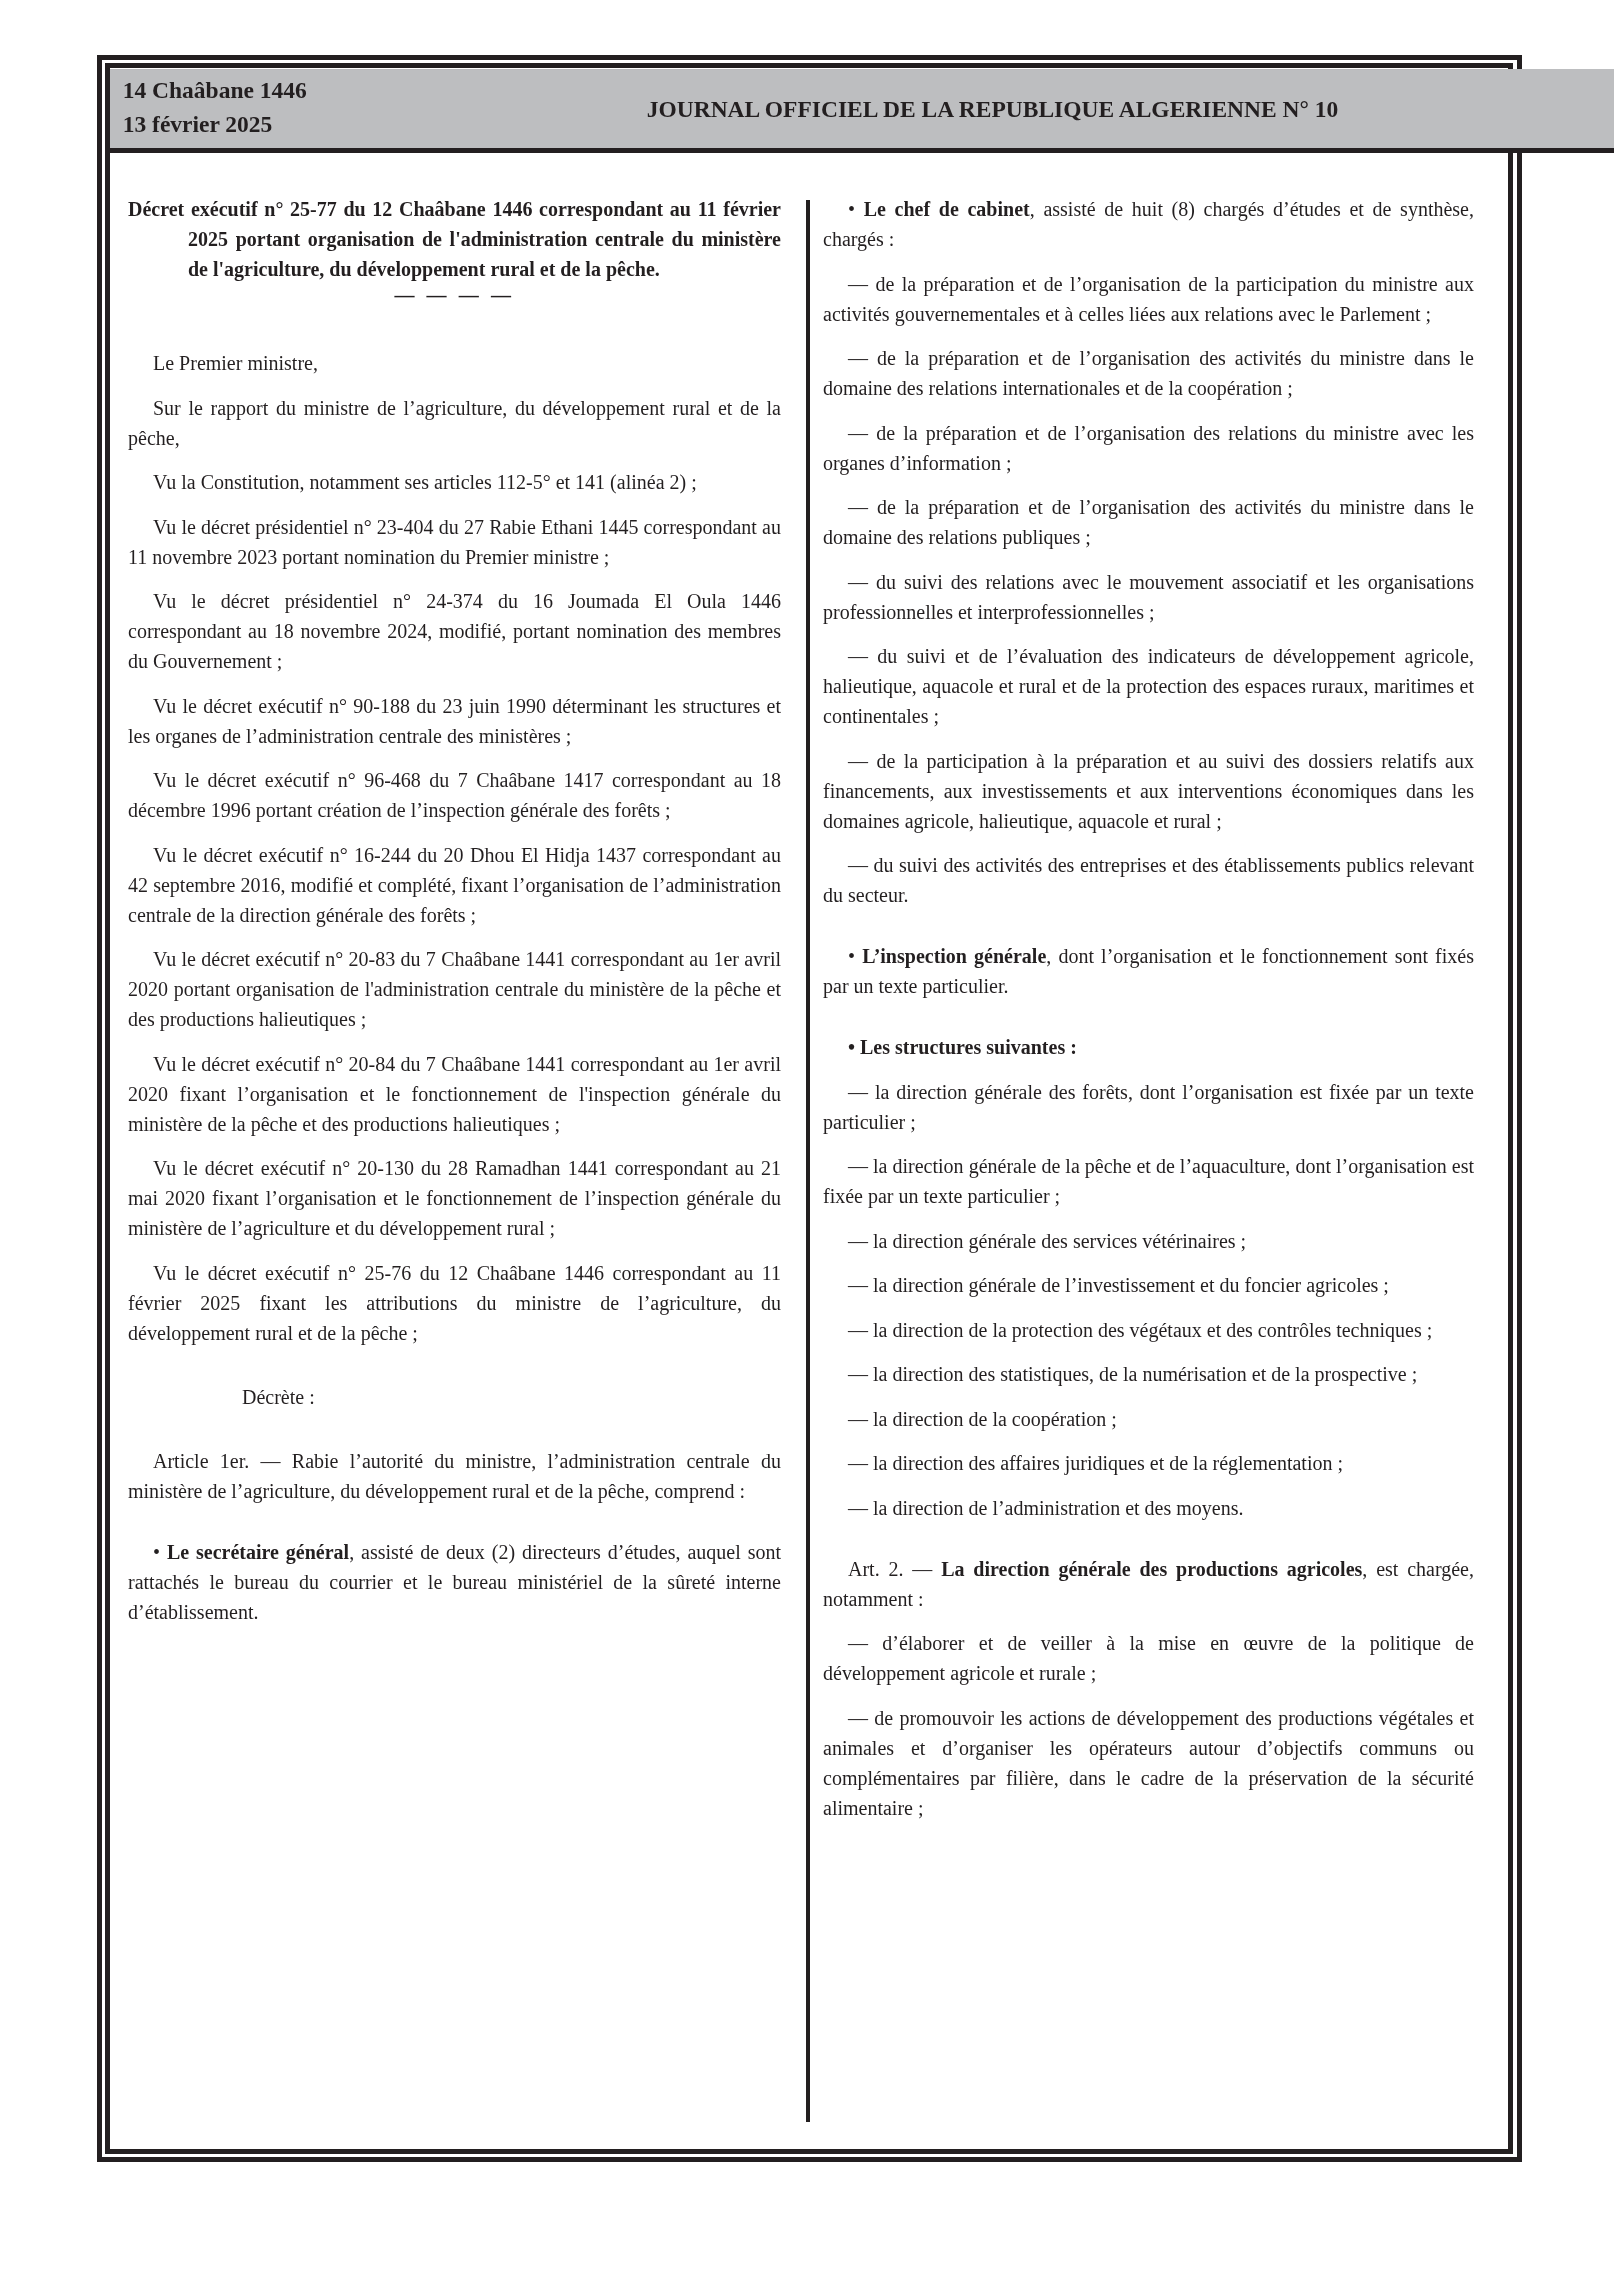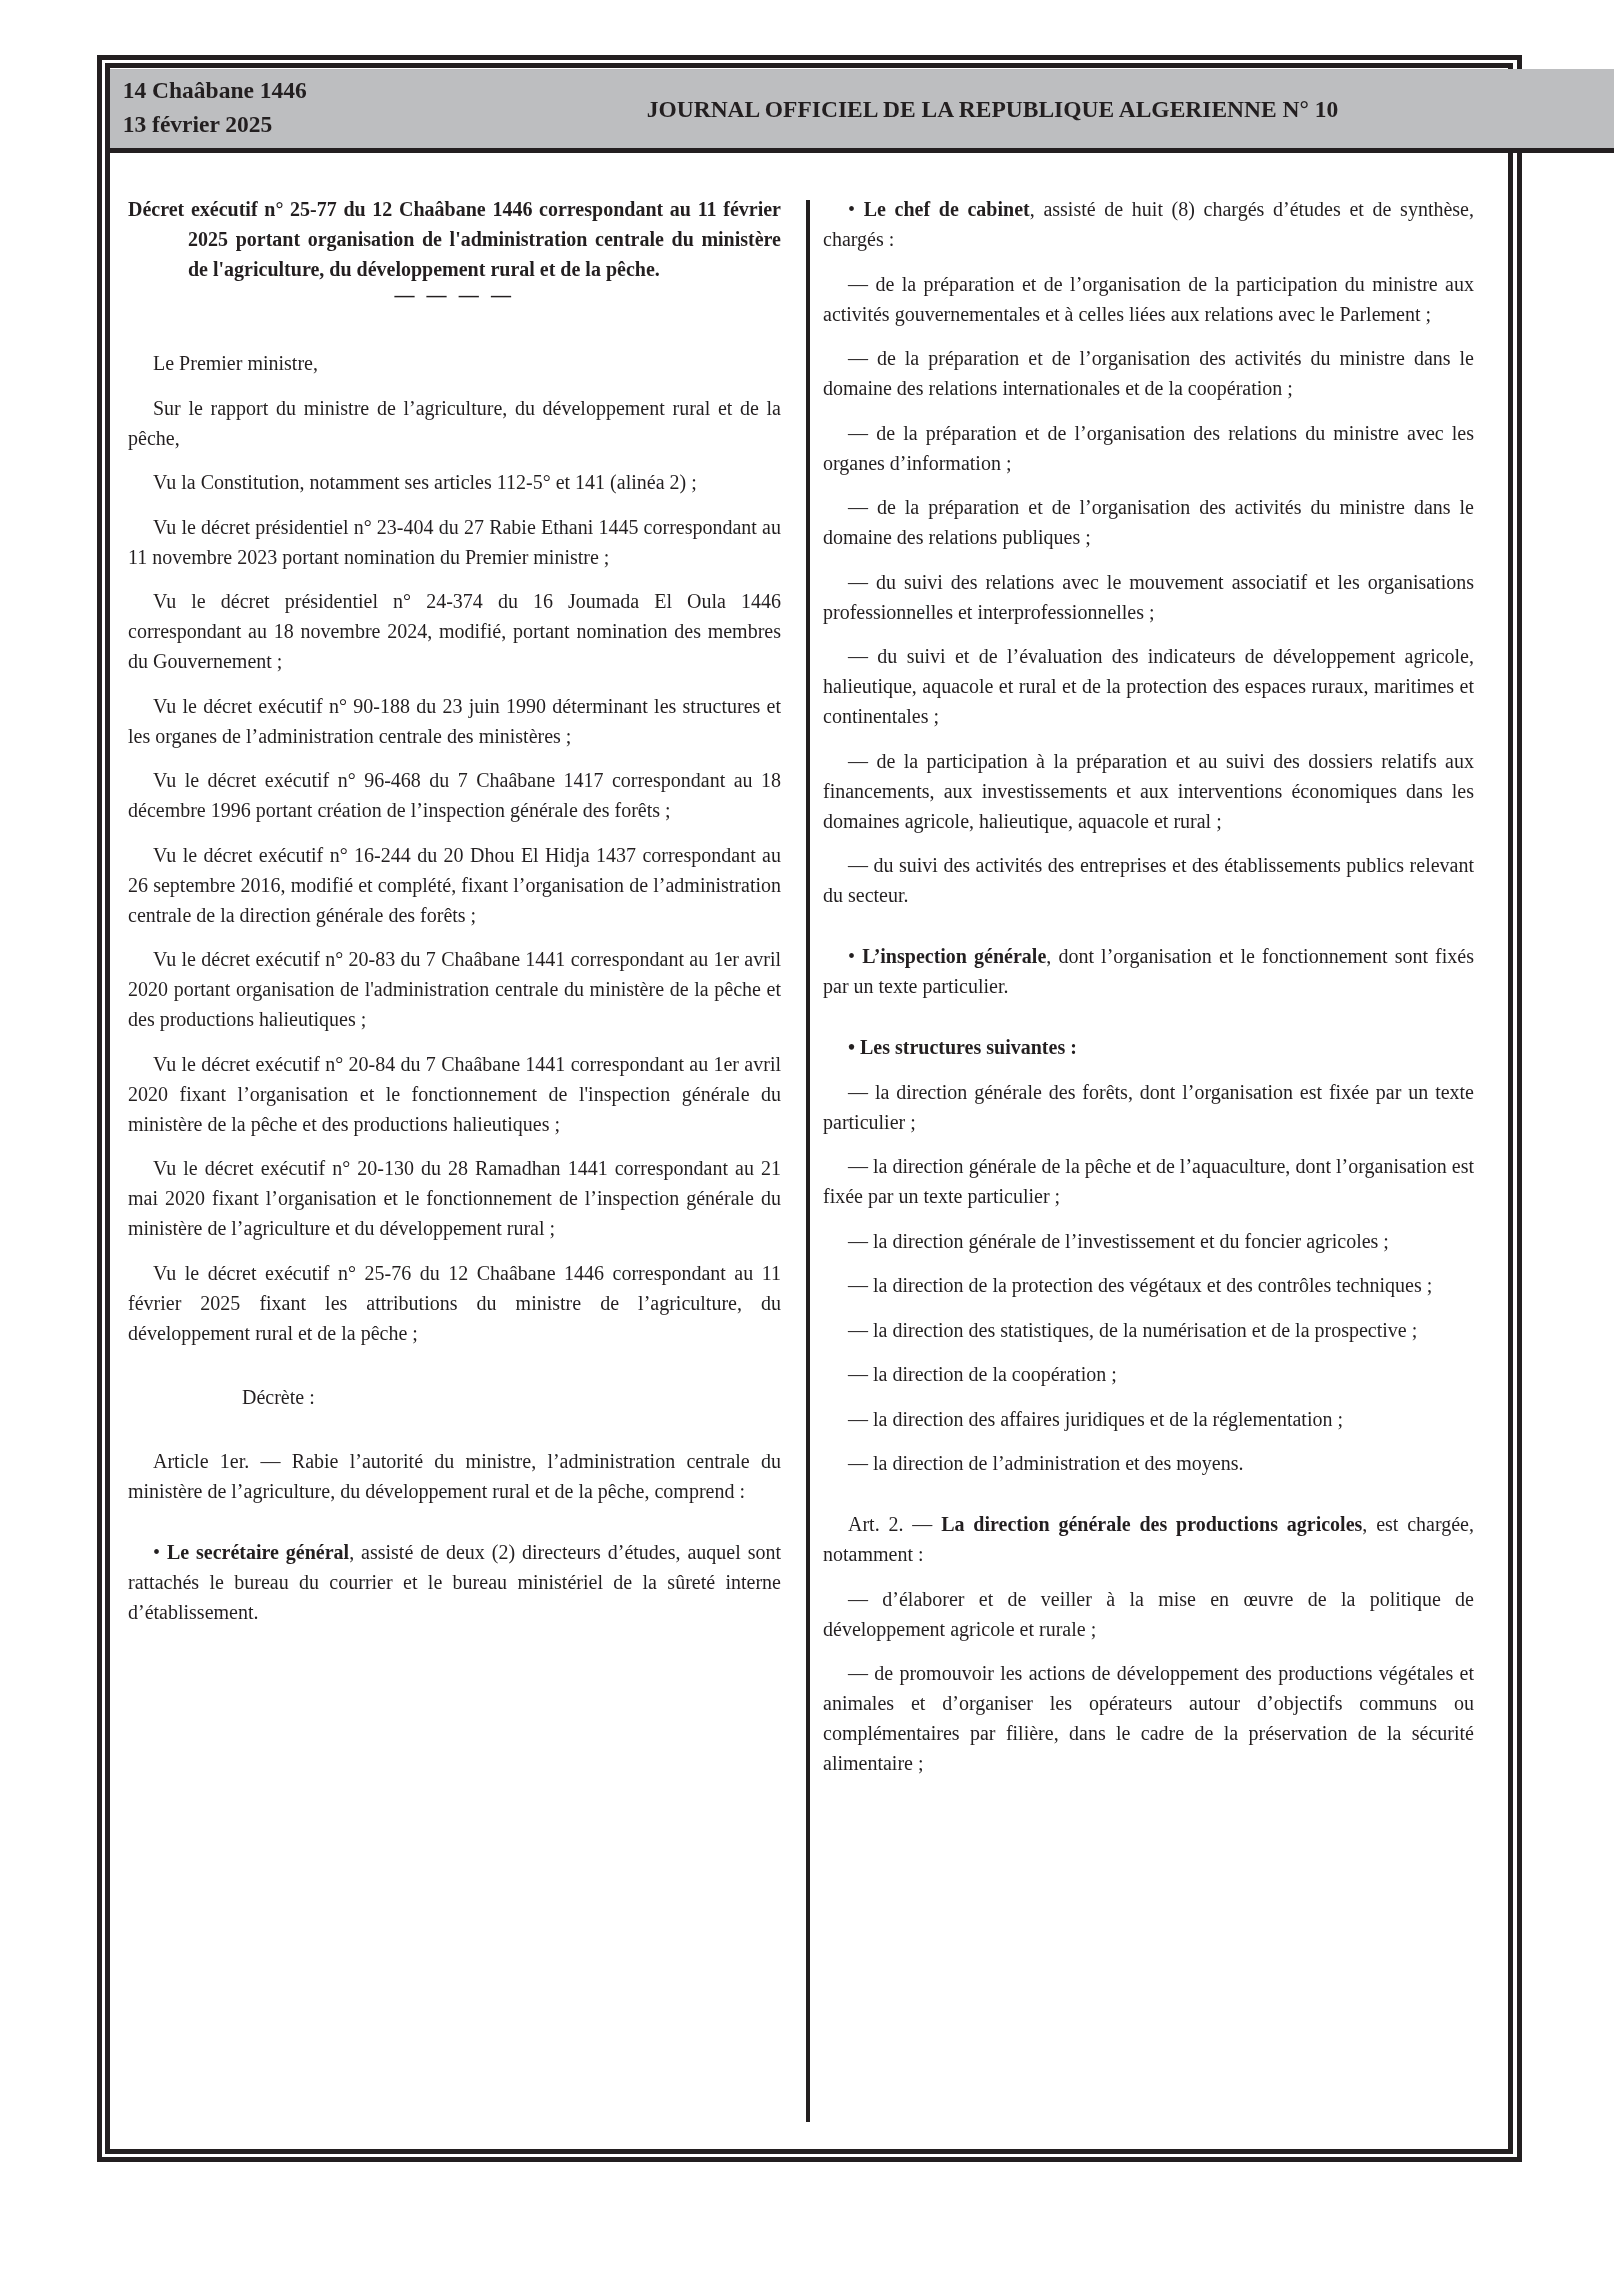--- a/index.html
+++ b/index.html
@@ -46,21 +46,21 @@
 <div class="col col-left">
   <p class="title-block">Décret exécutif n° 25-77 du 12 Chaâbane 1446 correspondant au 11 février 2025 portant organisation de l'administration centrale du ministère de l'agriculture, du développement rural et de la pêche.</p>
   <p class="title-sep">— — — —</p>
   <p>Le Premier ministre,</p>
   <p>Sur le rapport du ministre de l’agriculture, du développement rural et de la pêche,</p>
   <p>Vu la Constitution, notamment ses articles 112-5° et 141 (alinéa 2) ;</p>
   <p>Vu le décret présidentiel n° 23-404 du 27 Rabie Ethani 1445 correspondant au 11 novembre 2023 portant nomination du Premier ministre ;</p>
   <p>Vu le décret présidentiel n° 24-374 du 16 Joumada El Oula 1446 correspondant au 18 novembre 2024, modifié, portant nomination des membres du Gouvernement ;</p>
   <p>Vu le décret exécutif n° 90-188 du 23 juin 1990 déterminant les structures et les organes de l’administration centrale des ministères ;</p>
   <p>Vu le décret exécutif n° 96-468 du 7 Chaâbane 1417 correspondant au 18 décembre 1996 portant création de l’inspection générale des forêts ;</p>
-  <p>Vu le décret exécutif n° 16-244 du 20 Dhou El Hidja 1437 correspondant au 26 septembre 2016, modifié et complété, fixant l’organisation de l’administration centrale de la direction générale des forêts ;</p>
+  <p>Vu le décret exécutif n° 16-244 du 20 Dhou El Hidja 1437 correspondant au 42 septembre 2016, modifié et complété, fixant l’organisation de l’administration centrale de la direction générale des forêts ;</p>
   <p>Vu le décret exécutif n° 20-83 du 7 Chaâbane 1441 correspondant au 1er avril 2020 portant organisation de l'administration centrale du ministère de la pêche et des productions halieutiques ;</p>
   <p>Vu le décret exécutif n° 20-84 du 7 Chaâbane 1441 correspondant au 1er avril 2020 fixant l’organisation et le fonctionnement de l'inspection générale du ministère de la pêche et des productions halieutiques ;</p>
   <p>Vu le décret exécutif n° 20-130 du 28 Ramadhan 1441 correspondant au 21 mai 2020 fixant l’organisation et le fonctionnement de l’inspection générale du ministère de l’agriculture et du développement rural ;</p>
   <p>Vu le décret exécutif n° 25-76 du 12 Chaâbane 1446 correspondant au 11 février 2025 fixant les attributions du ministre de l’agriculture, du développement rural et de la pêche ;</p>
   <p class="decrete">Décrète :</p>
   <p>Article 1er. — Rabie l’autorité du ministre, l’administration centrale du ministère de l’agriculture, du développement rural et de la pêche, comprend :</p>
   <p class="gap-top"><span>• </span><b>Le secrétaire général</b><span>, assisté de deux (2) directeurs d’études, auquel sont rattachés le bureau du courrier et le bureau ministériel de la sûreté interne d’établissement.</span></p>
 </div>
 
 <div class="col col-right">
@@ -70,20 +70,21 @@
   <p>— de la préparation et de l’organisation des relations du ministre avec les organes d’information ;</p>
   <p>— de la préparation et de l’organisation des activités du ministre dans le domaine des relations publiques ;</p>
   <p>— du suivi des relations avec le mouvement associatif et les organisations professionnelles et interprofessionnelles ;</p>
   <p>— du suivi et de l’évaluation des indicateurs de développement agricole, halieutique, aquacole et rural et de la protection des espaces ruraux, maritimes et continentales ;</p>
   <p>— de la participation à la préparation et au suivi des dossiers relatifs aux financements, aux investissements et aux interventions économiques dans les domaines agricole, halieutique, aquacole et rural ;</p>
   <p>— du suivi des activités des entreprises et des établissements publics relevant du secteur.</p>
   <p class="gap-top"><span>• </span><b>L’inspection générale</b><span>, dont l’organisation et le fonctionnement sont fixés par un texte particulier.</span></p>
   <p class="gap-top"><b>• Les structures suivantes :</b></p>
   <p>— la direction générale des forêts, dont l’organisation est fixée par un texte particulier ;</p>
   <p>— la direction générale de la pêche et de l’aquaculture, dont l’organisation est fixée par un texte particulier ;</p>
+  <p>— la direction générale des services vétérinaires ;</p>
   <p>— la direction générale de l’investissement et du foncier agricoles ;</p>
   <p>— la direction de la protection des végétaux et des contrôles techniques ;</p>
   <p>— la direction des statistiques, de la numérisation et de la prospective ;</p>
   <p>— la direction de la coopération ;</p>
   <p>— la direction des affaires juridiques et de la réglementation ;</p>
   <p>— la direction de l’administration et des moyens.</p>
   <p class="gap-top"><span>Art. 2. — </span><b>La direction générale des productions agricoles</b><span>, est chargée, notamment :</span></p>
   <p>— d’élaborer et de veiller à la mise en œuvre de la politique de développement agricole et rurale ;</p>
   <p>— de promouvoir les actions de développement des productions végétales et animales et d’organiser les opérateurs autour d’objectifs communs ou complémentaires par filière, dans le cadre de la préservation de la sécurité alimentaire ;</p>
 </div>

